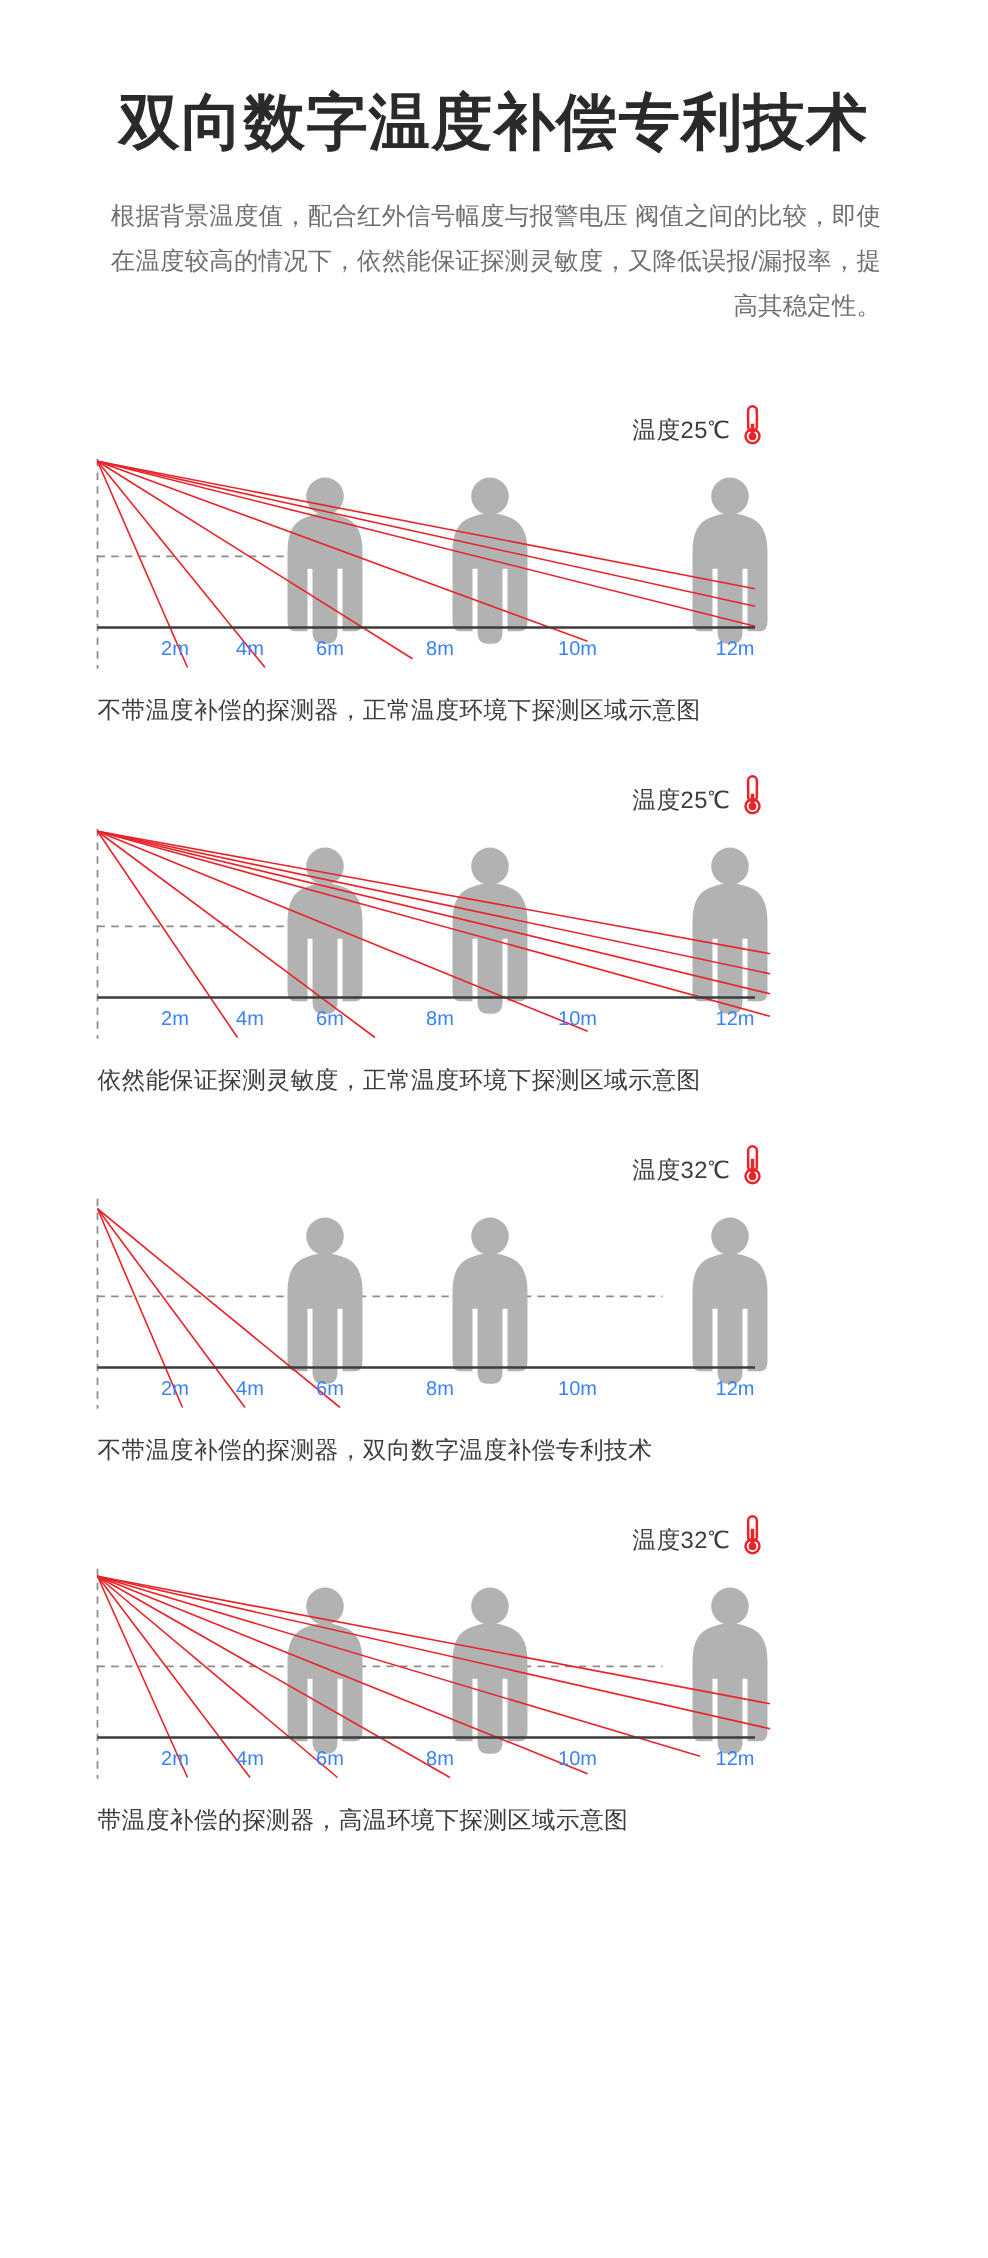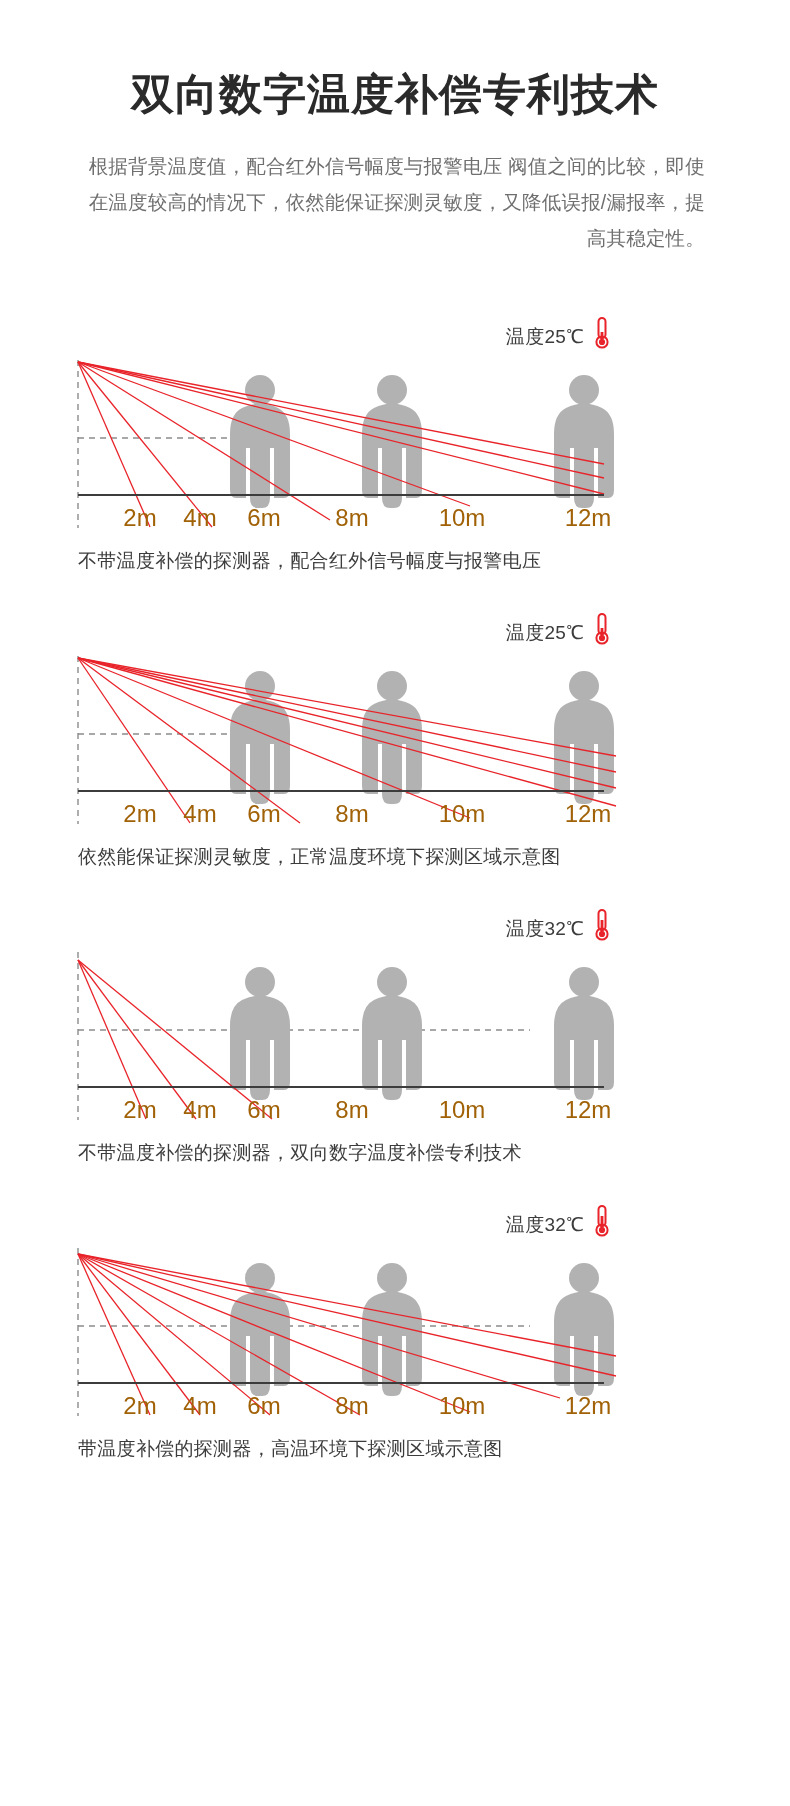--- a/index.html
+++ b/index.html
@@ -17,21 +17,21 @@
   .page {
     width: 790px;
     min-height: 1806px;
     position: relative;
     box-sizing: border-box;
     padding: 0;
     background: #fff;
   }
   .title {
     text-align: center;
-    font-size: 43px;
+    font-size: 49px;
     line-height: 1.25;
     font-weight: 700;
     color: #2a2a2a;
     letter-spacing: 1px;
     margin: 68px 0 0 0;
   }
   .subtitle {
     margin: 26px auto 0 auto;
     width: 620px;
     text-align: right;
@@ -90,22 +90,22 @@
   .ticks {
     position: absolute;
     left: 78px;
     top: 196px;
     width: 540px;
     height: 30px;
   }
   .tick {
     position: absolute;
     top: 0;
-    font-size: 24px;
-    color: #a16207;
+    font-size: 16px;
+    color: #3b82f6;
     transform: translateX(-50%);
     white-space: nowrap;
   }
   .caption {
     position: absolute;
     left: 78px;
     top: 240px;
     font-size: 19px;
     color: #3c3c3c;
     letter-spacing: 0.3px;
@@ -170,21 +170,21 @@
 
       <div class="scalebar"></div>
       <div class="ticks">
         <span class="tick" style="left:62px">2m</span>
         <span class="tick" style="left:122px">4m</span>
         <span class="tick" style="left:186px">6m</span>
         <span class="tick" style="left:274px">8m</span>
         <span class="tick" style="left:384px">10m</span>
         <span class="tick" style="left:510px">12m</span>
       </div>
-      <div class="caption">不带温度补偿的探测器，配合红外信号幅度与报警电压</div>
+      <div class="caption">不带温度补偿的探测器，正常温度环境下探测区域示意图</div>
     </div>
 
     <div class="block">
       <div class="temp-row">
         <span class="temp-label">温度25℃</span>
         <span class="thermo">
           <svg width="20" height="34" viewBox="0 0 20 34">
             <rect x="6.5" y="2" width="7" height="20" rx="3.5" fill="none" stroke="#e8242a" stroke-width="2"></rect>
             <circle cx="10" cy="26" r="5.6" fill="none" stroke="#e8242a" stroke-width="2"></circle>
             <rect x="8.6" y="16" width="2.8" height="9" fill="#e8242a"></rect>

